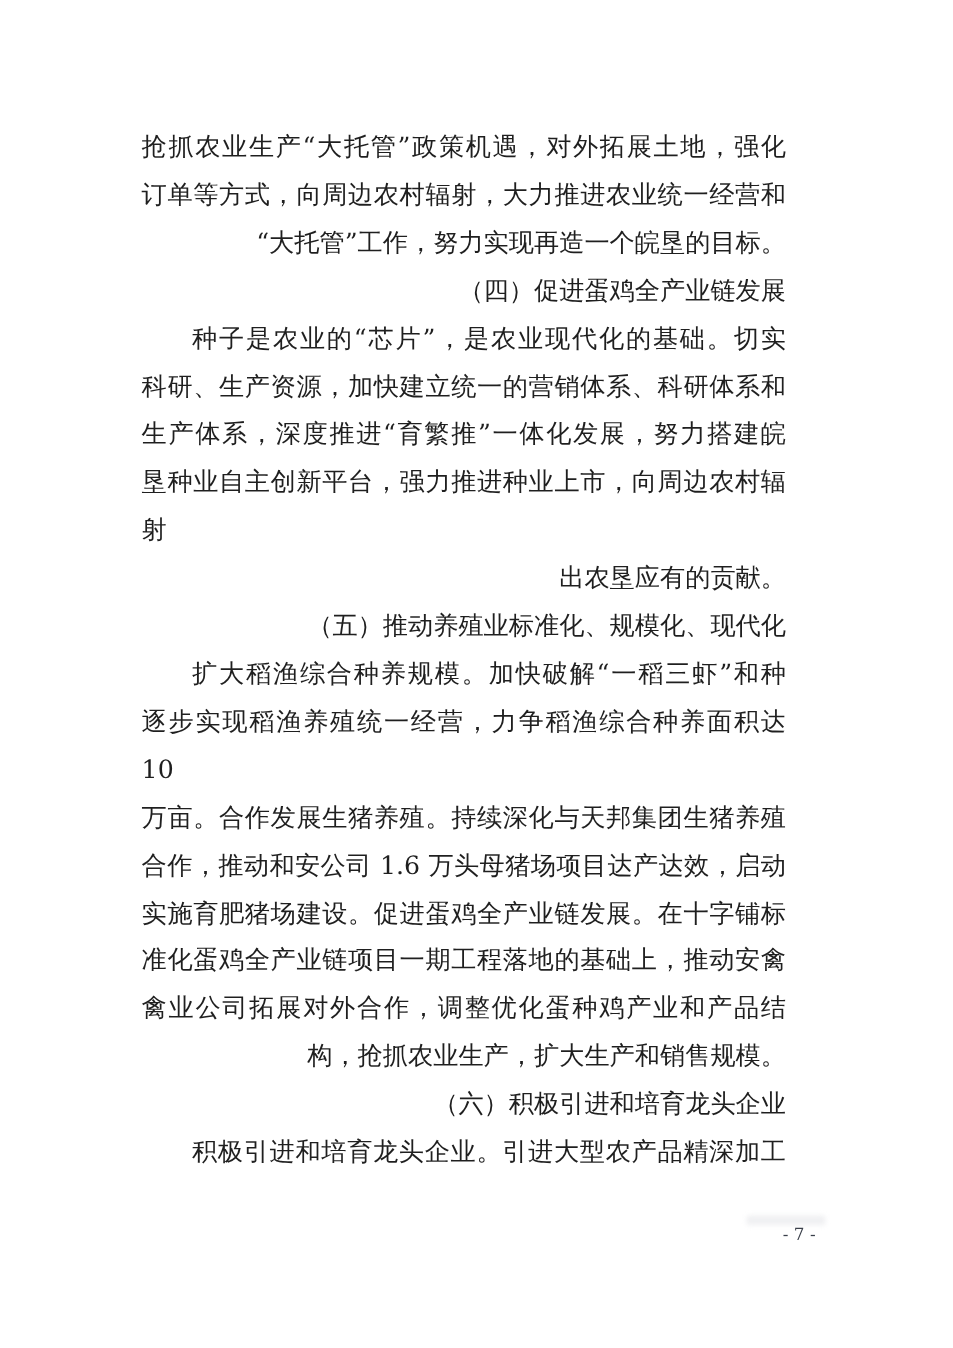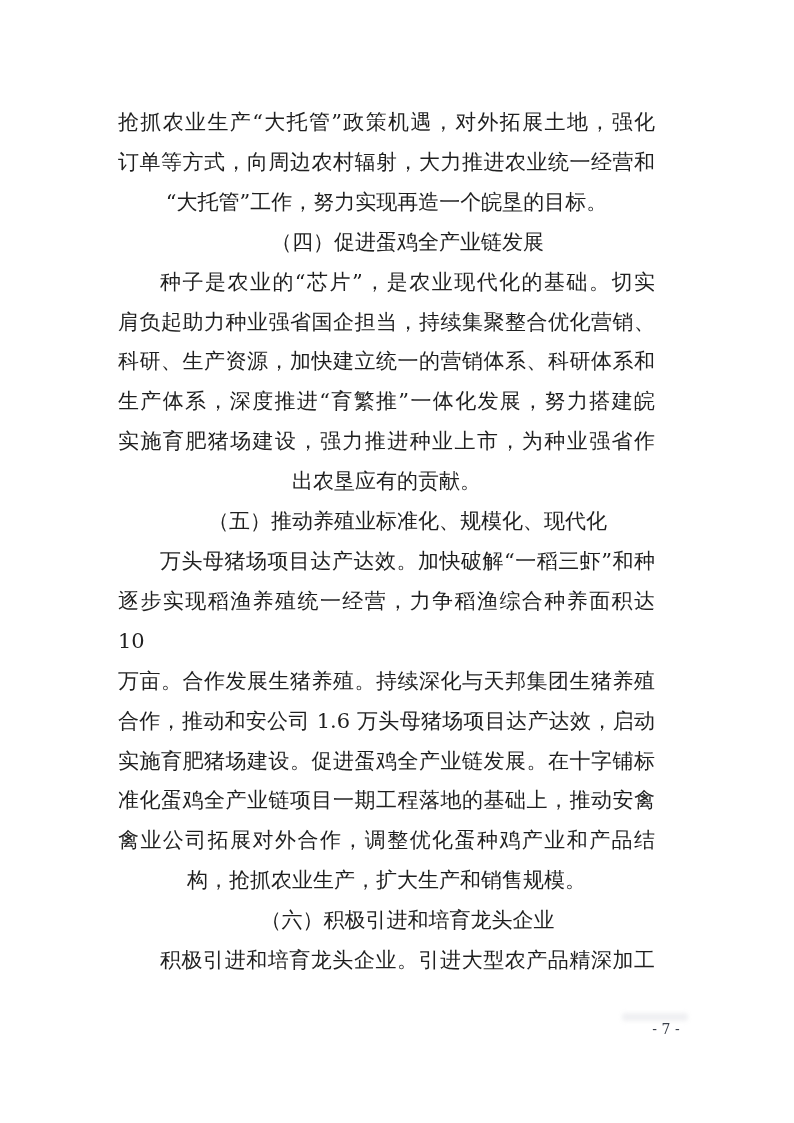--- a/index.html
+++ b/index.html
@@ -20,21 +20,21 @@
     left: 118px;
     top: 103px;
     width: 537px;
     font-size: 21px;
     line-height: 39.9px;
     color: #1f1f1f;
     text-rendering: optimizeLegibility;
   }
   .line {
     width: 100%;
-    text-align: center;
+    text-align: right;
   }
   .j {
     text-align: justify;
     text-align-last: justify;
   }
   .indent {
     text-indent: 2em;
   }
   .page-number {
     position: absolute;
@@ -62,27 +62,26 @@
 </head>
 <body>
 
 <div class="page">
   <div class="text-block">
     <div class="line j">抢抓农业生产“大托管”政策机遇，对外拓展土地，强化</div>
     <div class="line j">订单等方式，向周边农村辐射，大力推进农业统一经营和</div>
     <div class="line">“大托管”工作，努力实现再造一个皖垦的目标。</div>
     <div class="line indent">（四）促进蛋鸡全产业链发展</div>
     <div class="line indent j">种子是农业的“芯片”，是农业现代化的基础。切实</div>
-    <div class="line j">肩负起助力种业强省国企担当，持续集聚整合优化营销、</div>
     <div class="line j">科研、生产资源，加快建立统一的营销体系、科研体系和</div>
     <div class="line j">生产体系，深度推进“育繁推”一体化发展，努力搭建皖</div>
-    <div class="line j">实施育肥猪场建设，强力推进种业上市，为种业强省作</div>
+    <div class="line j">垦种业自主创新平台，强力推进种业上市，向周边农村辐射</div>
     <div class="line">出农垦应有的贡献。</div>
     <div class="line indent">（五）推动养殖业标准化、规模化、现代化</div>
-    <div class="line indent j">万头母猪场项目达产达效。加快破解“一稻三虾”和种</div>
+    <div class="line indent j">扩大稻渔综合种养规模。加快破解“一稻三虾”和种</div>
     <div class="line j">逐步实现稻渔养殖统一经营，力争稻渔综合种养面积达 10</div>
     <div class="line j">万亩。合作发展生猪养殖。持续深化与天邦集团生猪养殖</div>
     <div class="line j">合作，推动和安公司 1.6 万头母猪场项目达产达效，启动</div>
     <div class="line j">实施育肥猪场建设。促进蛋鸡全产业链发展。在十字铺标</div>
     <div class="line j">准化蛋鸡全产业链项目一期工程落地的基础上，推动安禽</div>
     <div class="line j">禽业公司拓展对外合作，调整优化蛋种鸡产业和产品结</div>
     <div class="line">构，抢抓农业生产，扩大生产和销售规模。</div>
     <div class="line indent">（六）积极引进和培育龙头企业</div>
     <div class="line indent j">积极引进和培育龙头企业。引进大型农产品精深加工</div>
   </div>

